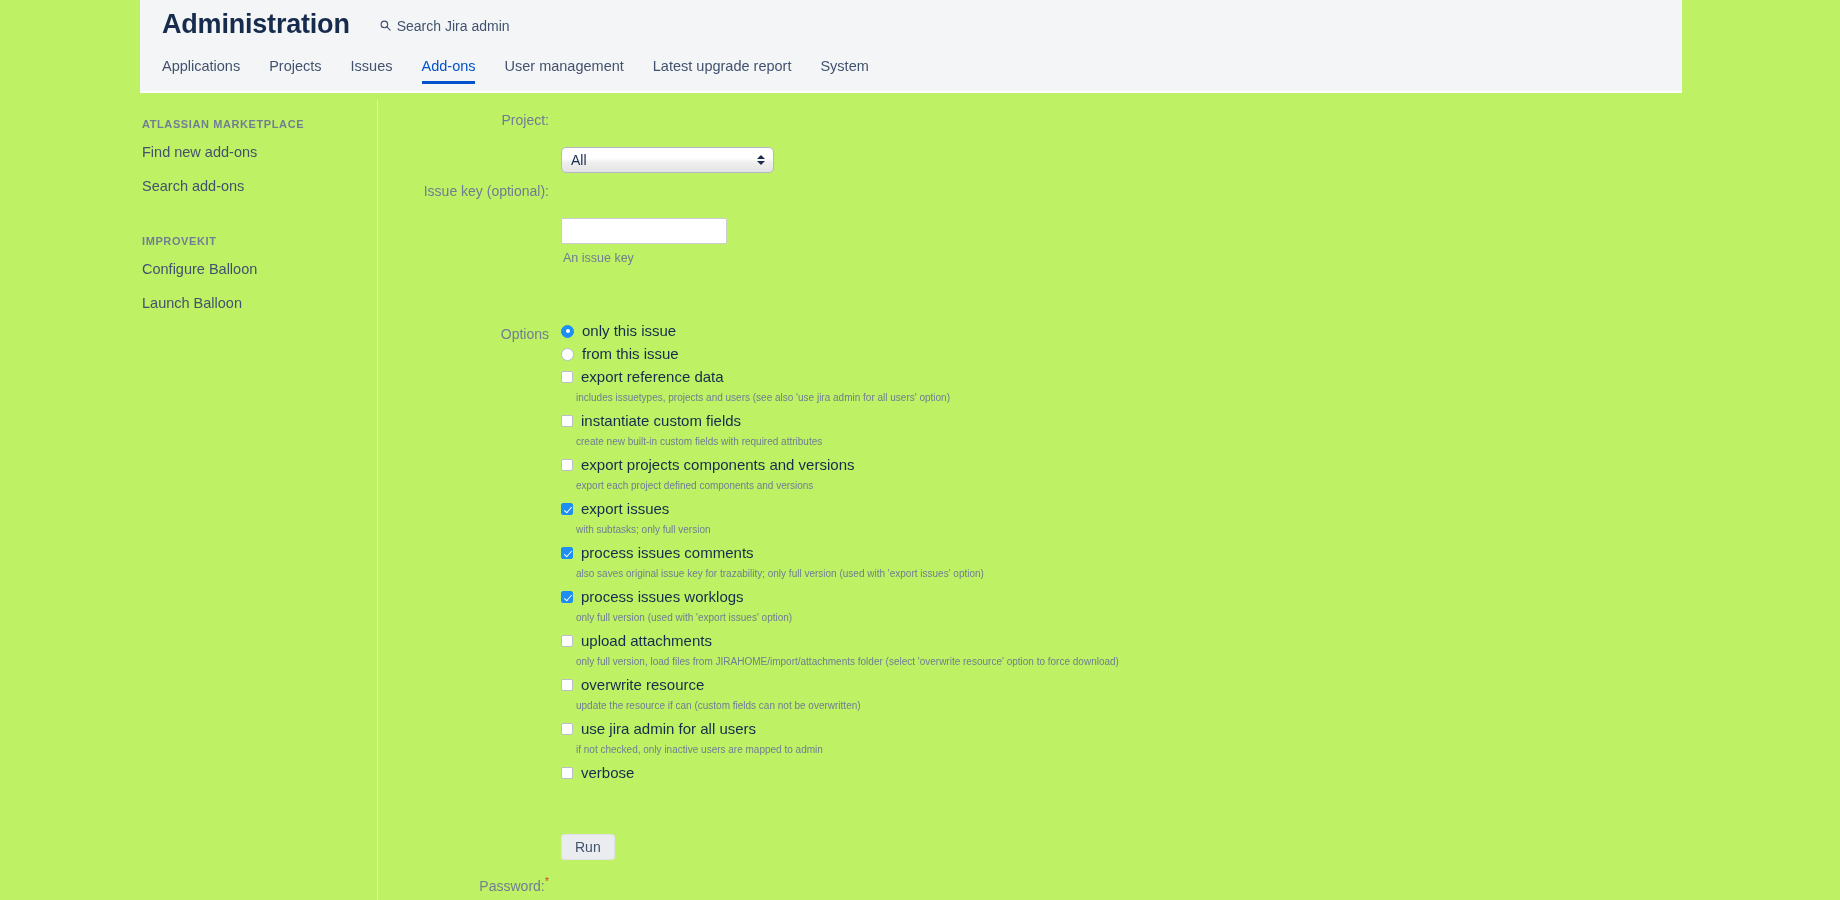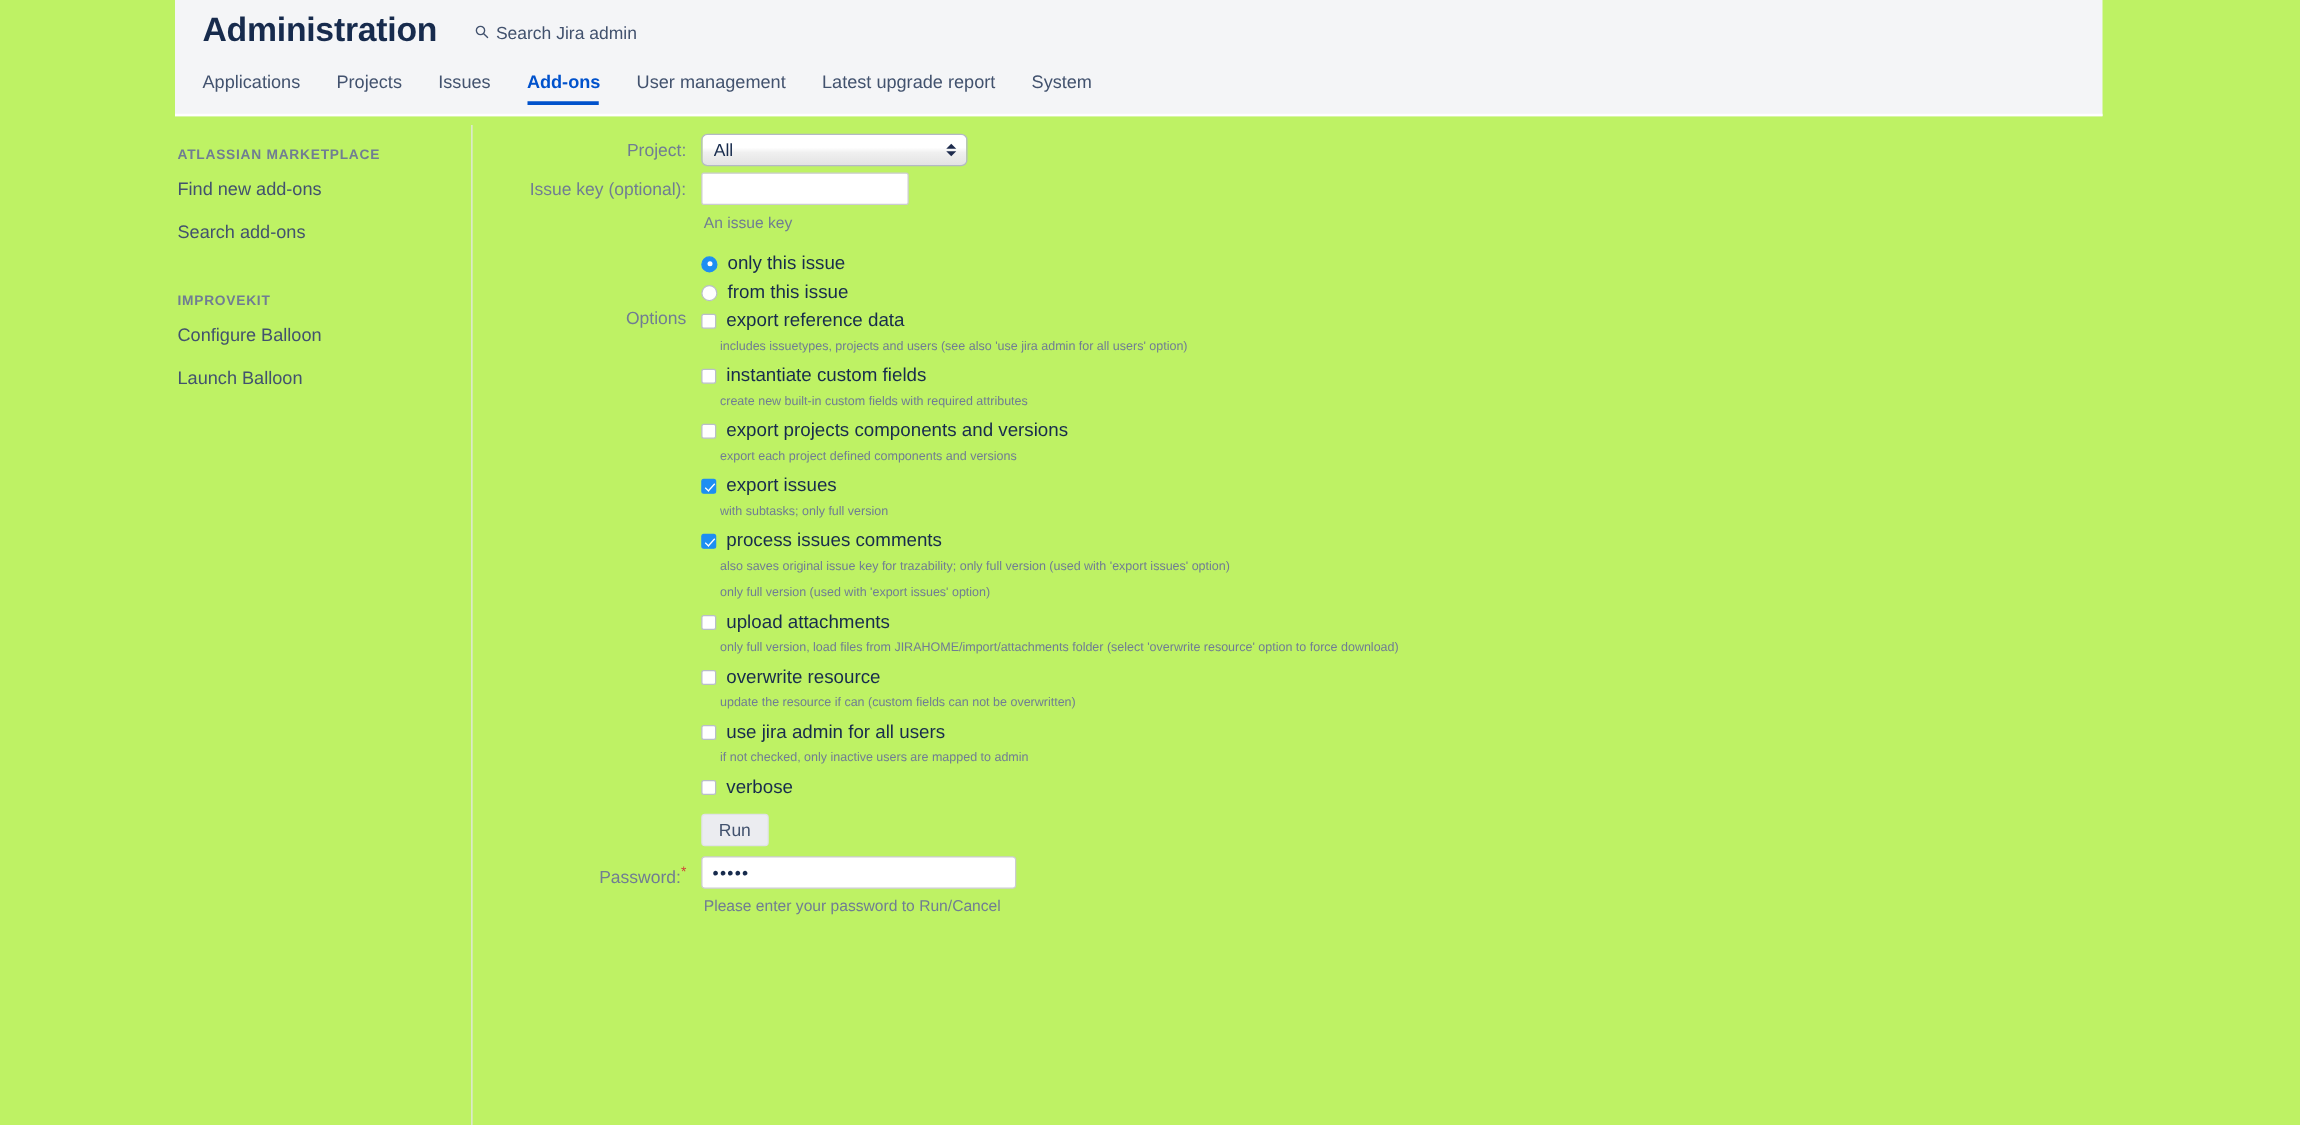--- a/index.html
+++ b/index.html
@@ -67,21 +67,21 @@
     color: #42526e;
     padding: 4px 14px 10px 0;
     margin-right: 15px;
     cursor: pointer;
     white-space: nowrap;
     position: relative;
   }
   .tab:last-child { margin-right: 0; }
   .tab.active {
     color: #0052cc;
-    font-weight: bold;
+    font-weight: normal;
   }
   .tab.active::after {
     content: "";
     position: absolute;
     left: 0;
     right: 15px;
     bottom: 0px;
     height: 3px;
     background: #0052cc;
   }
@@ -130,21 +130,21 @@
   }
   .flabel {
     width: 183px;
     min-width: 183px;
     text-align: right;
     padding-right: 12px;
     font-size: 14px;
     color: #707d93;
     line-height: 26px;
   }
-  .fctrl { flex: 1; }
+  .fctrl { flex: 1; margin-top: 40px; }
 
   .select-box {
     appearance: none;
     -webkit-appearance: none;
     width: 213px;
     height: 26px;
     font-size: 14px;
     font-family: "Liberation Sans", sans-serif;
     color: #172b4d;
     padding: 0 26px 0 9px;
@@ -396,20 +396,24 @@
           <span class="opt-label">export issues</span>
         </div>
         <div class="sub-hint">with subtasks; only full version</div>
 
         <div class="check-line">
           <span class="cbox checked"></span>
           <span class="opt-label">process issues comments</span>
         </div>
         <div class="sub-hint">also saves original issue key for trazability; only full version (used with 'export issues' option)</div>
 
+        <div class="check-line">
+          <span class="cbox checked"></span>
+          <span class="opt-label">process issues worklogs</span>
+        </div>
         <div class="sub-hint">only full version (used with 'export issues' option)</div>
 
 
         <div class="check-line">
           <span class="cbox"></span>
           <span class="opt-label">upload attachments</span>
         </div>
         <div class="sub-hint">only full version, load files from JIRAHOME/import/attachments folder (select 'overwrite resource' option to force download)</div>
 
         <div class="check-line">

